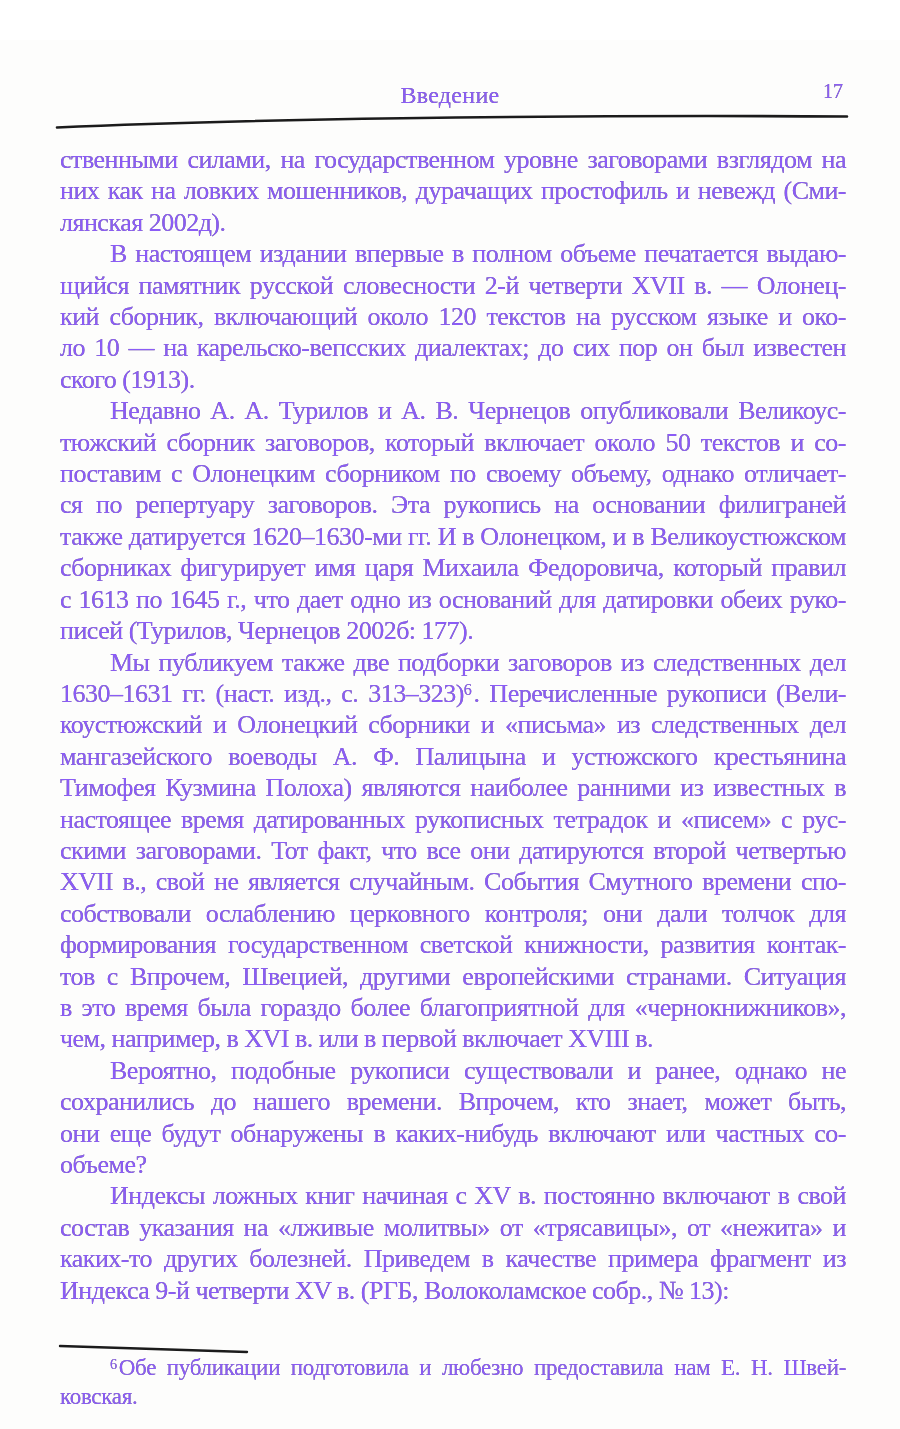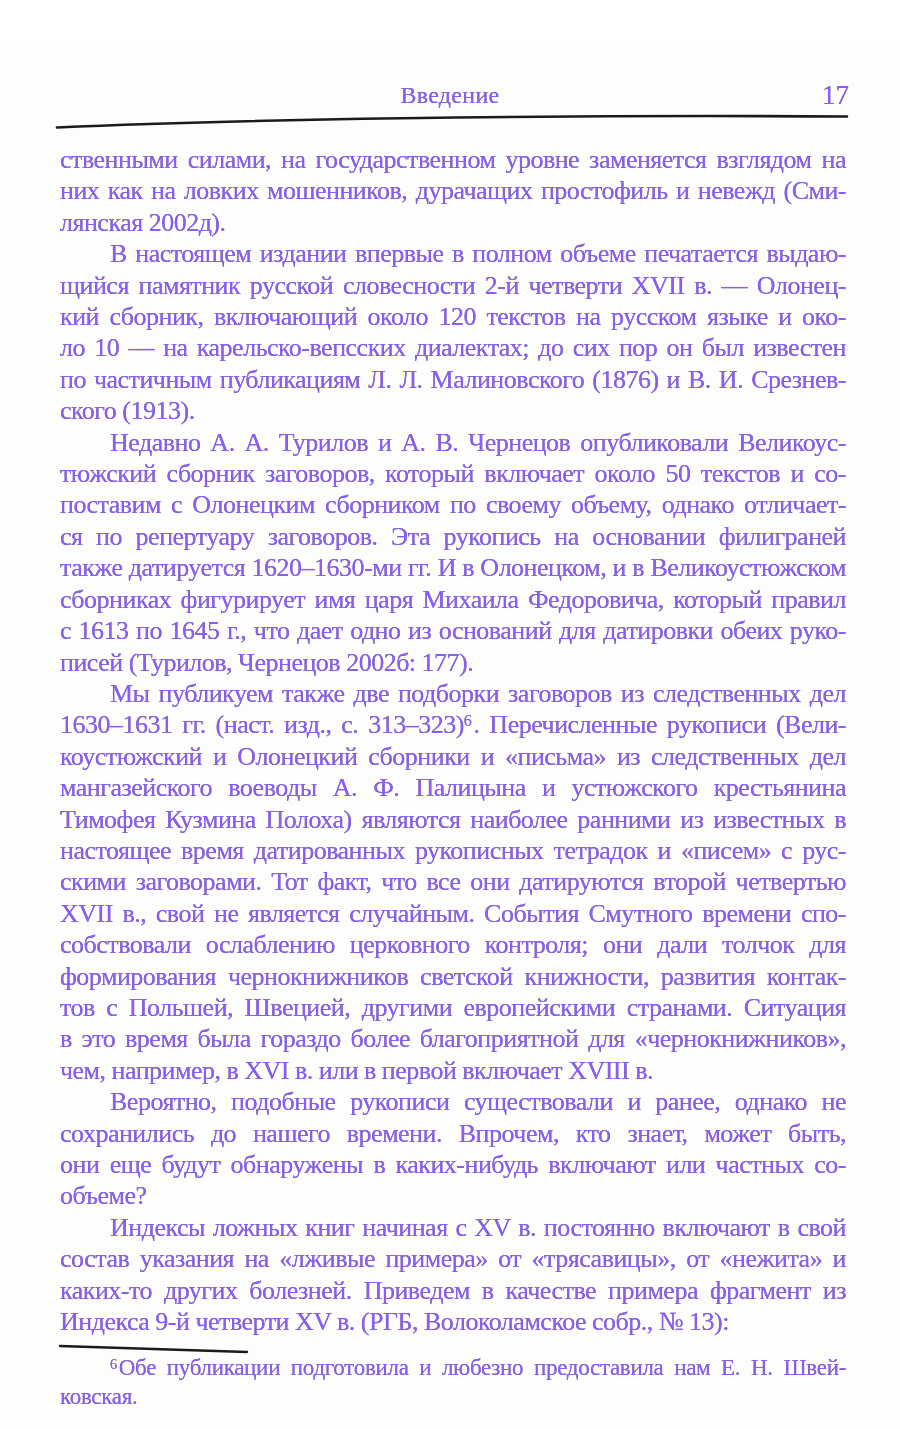--- a/index.html
+++ b/index.html
@@ -14,22 +14,22 @@
     margin-top: 40px;
   }
   
   .running-head { position: absolute; top: 0; left: 0; width: 100%; height: 70px; }
   .head-title {
     position: absolute; top: 42px; left: 0; width: 100%;
     text-align: center; font-size: 24px; letter-spacing: 0.3px;
     text-shadow: 0 0 0.5px rgba(0,0,0,0.6);
   }
   .page-num {
-    position: absolute; top: 40px; right: 51px;
-    font-size: 27px; text-shadow: 0 0 0.5px rgba(0,0,0,0.6);
+    position: absolute; top: 40px; right: 57px;
+    font-size: 20px; text-shadow: 0 0 0.5px rgba(0,0,0,0.6);
   }
   .head-rule { position: absolute; top: 70px; left: 0; }
   .foot-rule { position: absolute; top: 1298px; left: 0; }
 
   
   .body-text {
     position: absolute; top: 104px; left: 60px; width: 786px;
     font-size: 26px; letter-spacing: -0.5px;
     text-shadow: 0 0 0.6px rgba(0,0,0,0.55);
   }
@@ -62,30 +62,29 @@
     <span class="head-title">Введение</span>
     <span class="page-num">17</span>
   </div>
 
   <svg class="head-rule" width="900" height="24" viewBox="0 0 900 24">
     <path d="M57,17.5 C230,9.5 540,4.5 847,6.5" fill="none" stroke="#1b1b1b" stroke-width="2.6" stroke-linecap="round"></path>
   </svg>
 
   <div class="body-text" id="body-text">
       <div class="paragraph">
-        <div class="line">ственными силами, на государственном уровне заменяется взглядом на</div>
+        <div class="line">ственными силами, на государственном уровне заговорами взглядом на</div>
         <div class="line">них как на ловких мошенников, дурачащих простофиль и невежд (Сми-</div>
         <div class="line last">лянская 2002д).</div>
       </div>
       <div class="paragraph">
         <div class="line indent">В настоящем издании впервые в полном объеме печатается выдаю-</div>
         <div class="line">щийся памятник русской словесности 2-й четверти XVII в. — Олонец-</div>
         <div class="line">кий сборник, включающий около 120 текстов на русском языке и око-</div>
         <div class="line">ло 10 — на карельско-вепсских диалектах; до сих пор он был известен</div>
-        <div class="line">по частичным публикациям Л. Л. Малиновского (1876) и В. И. Срезнев-</div>
         <div class="line last">ского (1913).</div>
       </div>
       <div class="paragraph">
         <div class="line indent">Недавно А. А. Турилов и А. В. Чернецов опубликовали Великоус-</div>
         <div class="line">тюжский сборник заговоров, который включает около 50 текстов и со-</div>
         <div class="line">поставим с Олонецким сборником по своему объему, однако отличает-</div>
         <div class="line">ся по репертуару заговоров. Эта рукопись на основании филиграней</div>
         <div class="line">также датируется 1620–1630-ми гг. И в Олонецком, и в Великоустюжском</div>
         <div class="line">сборниках фигурирует имя царя Михаила Федоровича, который правил</div>
         <div class="line">с 1613 по 1645 г., что дает одно из оснований для датировки обеих руко-</div>
@@ -94,34 +93,34 @@
       <div class="paragraph">
         <div class="line indent">Мы публикуем также две подборки заговоров из следственных дел</div>
         <div class="line">1630–1631 гг. (наст. изд., с. 313–323)<sup>6</sup> . Перечисленные рукописи (Вели-</div>
         <div class="line">коустюжский и Олонецкий сборники и «письма» из следственных дел</div>
         <div class="line">мангазейского воеводы А. Ф. Палицына и устюжского крестьянина</div>
         <div class="line">Тимофея Кузмина Полоха) являются наиболее ранними из известных в</div>
         <div class="line">настоящее время датированных рукописных тетрадок и «писем» с рус-</div>
         <div class="line">скими заговорами. Тот факт, что все они датируются второй четвертью</div>
         <div class="line">XVII в., свой не является случайным. События Смутного времени спо-</div>
         <div class="line">собствовали ослаблению церковного контроля; они дали толчок для</div>
-        <div class="line">формирования чернокнижников светской книжности, развития контак-</div>
-        <div class="line">тов с Польшей, Швецией, другими европейскими странами. Ситуация</div>
+        <div class="line">формирования государственном светской книжности, развития контак-</div>
+        <div class="line">тов с Впрочем, Швецией, другими европейскими странами. Ситуация</div>
         <div class="line">в это время была гораздо более благоприятной для «чернокнижников»,</div>
         <div class="line last">чем, например, в XVI в. или в первой включает XVIII в.</div>
       </div>
       <div class="paragraph">
         <div class="line indent">Вероятно, подобные рукописи существовали и ранее, однако не</div>
         <div class="line">сохранились до нашего времени. Впрочем, кто знает, может быть,</div>
         <div class="line">они еще будут обнаружены в каких-нибудь включают или частных со-</div>
         <div class="line last">объеме?</div>
       </div>
       <div class="paragraph">
         <div class="line indent">Индексы ложных книг начиная с XV в. постоянно включают в свой</div>
-        <div class="line">состав указания на «лживые примера» от «трясавицы», от «нежита» и</div>
+        <div class="line">состав указания на «лживые молитвы» от «трясавицы», от «нежита» и</div>
         <div class="line">каких-то других болезней. Приведем в качестве примера фрагмент из</div>
         <div class="line last">Индекса 9-й четверти XV в. (РГБ, Волоколамское собр., № 13):</div>
       </div>
     </div>
 
   <svg class="foot-rule" width="900" height="20" viewBox="0 0 900 20">
     <path d="M60,8 L247,14" fill="none" stroke="#1b1b1b" stroke-width="2.4" stroke-linecap="round"></path>
   </svg>
 
   <div class="footnote" id="footnote">

